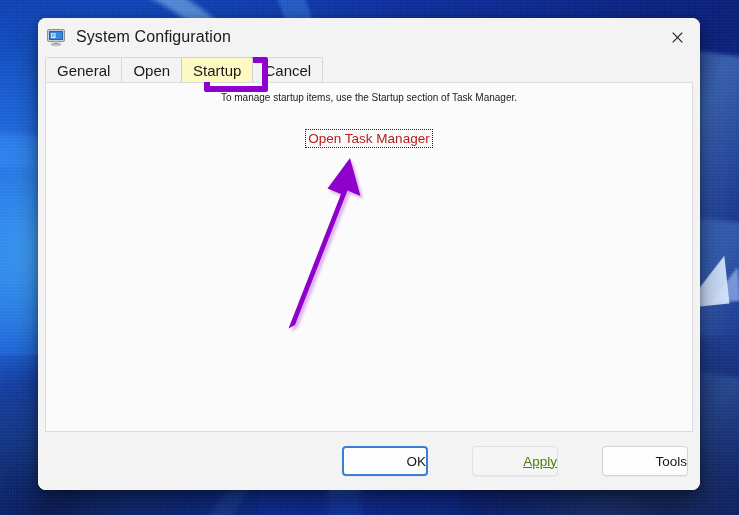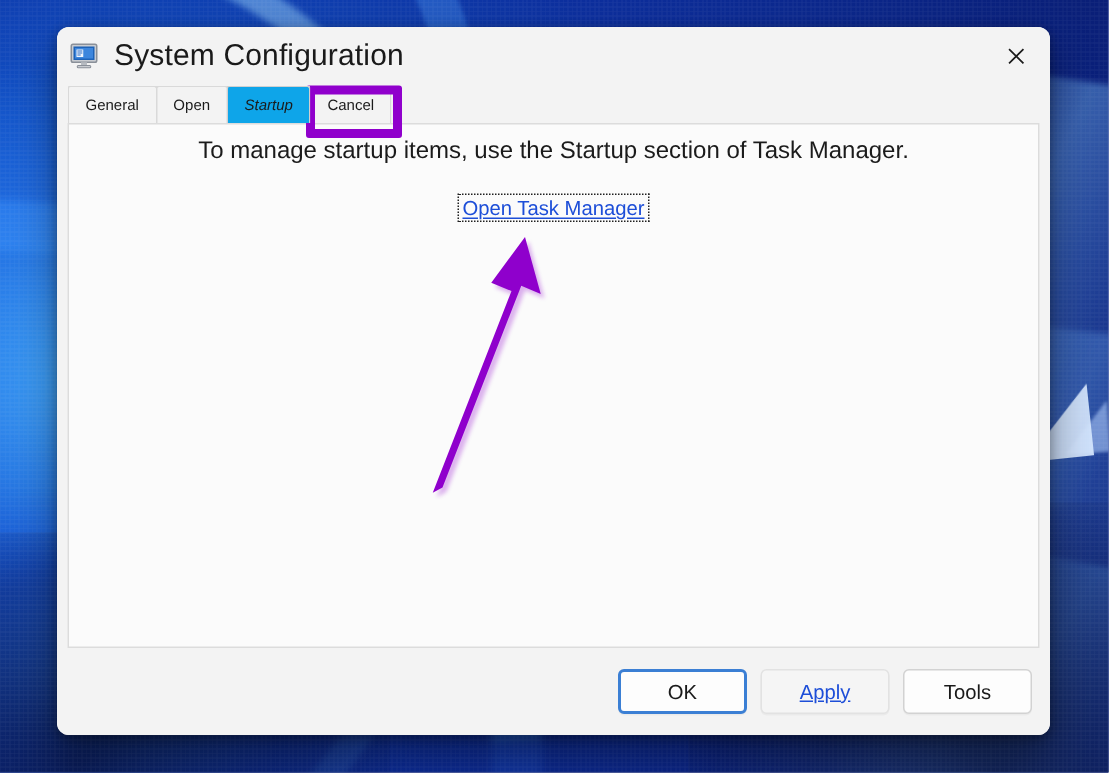--- a/index.html
+++ b/index.html
@@ -143,21 +143,21 @@
     background: #f3f3f3;
     position: relative;
   }
   .title-icon {
     width: 20px; height: 20px;
     margin-left: 8px;
     position: relative;
     flex: 0 0 auto;
   }
   .title-text {
-    font-size: 20px;
+    font-size: 16px;
     color: #1a1a1a;
     margin-left: 10px;
     letter-spacing: 0.1px;
   }
   .close-btn {
     position: absolute;
     right: 0; top: 0;
     width: 46px; height: 38px;
     display: flex;
     align-items: center;
@@ -174,65 +174,63 @@
     flex: 0 0 26px;
     margin: 0 0 0 7px;
     display: flex;
     align-items: flex-end;
   }
   .tab {
     height: 25px;
     padding: 0 11px;
     display: flex;
     align-items: center;
-    font-size: 10px;
+    font-size: 15px;
     color: #1b1b1b;
     background: #f3f3f3;
     border: 1px solid #d9d9d9;
     border-bottom: none;
     border-radius: 2px 2px 0 0;
     margin-right: -1px;
     box-sizing: border-box;
     white-space: nowrap;
   }
   .tab.active {
-    background: #0ea5e9;
+    background: #fef9c3;
     border-color: #d0d0d0;
     position: relative;
     z-index: 3;
-    font-style: italic;
   }
 
   
   .panel {
     flex: 1 1 auto;
     margin: 0 7px 0 7px;
     background: #fbfbfb;
     border: 1px solid #dcdcdc;
     position: relative;
   }
   .panel-text {
     position: absolute;
     left: 0; right: 0;
     top: 9px;
     text-align: center;
-    font-size: 16px;
+    font-size: 10px;
     color: #1b1b1b;
   }
   .link-wrap {
     position: absolute;
     left: 0; right: 0;
     top: 47px;
     display: flex;
     justify-content: center;
   }
   .focus-link {
     font-size: 13.5px;
-    color: #1d4ed8;
-    text-decoration: underline;
+    color: #b91c1c;
     text-underline-offset: 2px;
     padding: 1px 2px;
     outline: 1px dotted #202020;
     outline-offset: 0px;
     cursor: pointer;
     white-space: nowrap;
   }
 
   
   .footer {
@@ -248,31 +246,32 @@
   .btn {
     width: 86px;
     height: 30px;
     font-size: 13.5px;
     color: #1a1a1a;
     background: #fdfdfd;
     border: 1px solid #d2d2d2;
     border-radius: 4px;
     display: flex;
     align-items: center;
-    justify-content: center;
+    justify-content: flex-end;
     box-sizing: border-box;
     font-family: "Liberation Sans", sans-serif;
     box-shadow: 0 1px 0 rgba(0,0,0,0.035);
+    margin-left: 35px;
   }
   .btn.default {
     border: 2px solid #3b7fd4;
     background: #fdfdfd;
   }
   .btn.disabled {
-    color: #1d4ed8;
+    color: #4d7c0f;
     background: #f5f5f5;
     border-color: #e2e2e2;
   }
   .btn .mnemonic { text-decoration: underline; }
 
   
   #annotations {
     position: absolute;
     left: 0; top: 0;
     width: 739px; height: 515px;

